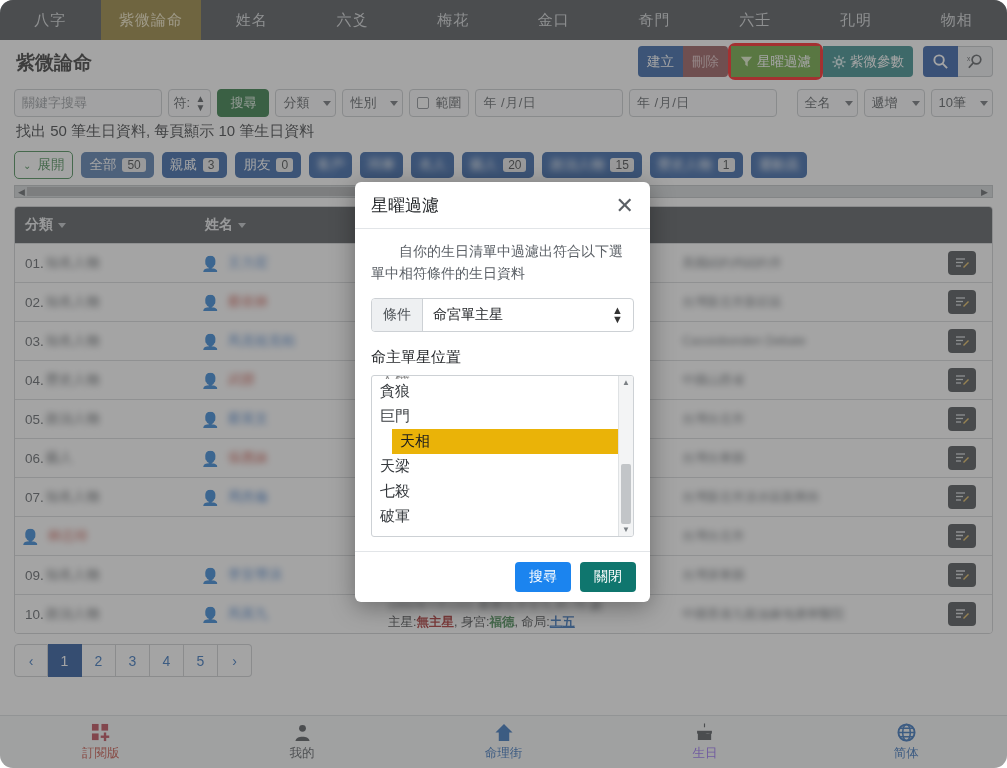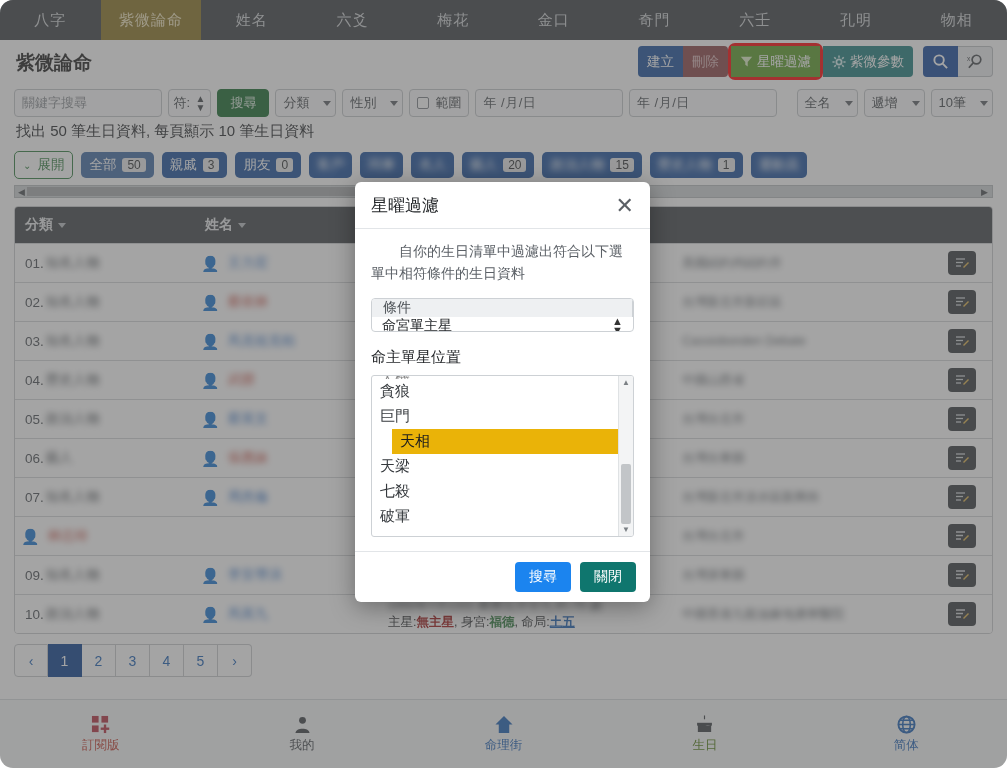--- a/index.html
+++ b/index.html
@@ -231,34 +231,34 @@
     font-size: 14px; color: #1a5fb4;
     background: #fff; cursor:pointer;
   }
   .pg:first-child { border-left: 1px solid #c7cacd; border-radius:4px 0 0 4px; }
   .pg:last-child { border-radius: 0 4px 4px 0; }
   .pg.active { background:#0b3f8f; color:#fff; border-color:#0b3f8f;}
 
   
   .botnav {
     position:absolute; left:0; right:0; bottom:0;
-    height: 69px; background:#f7f8f9;
+    height: 53px; background:#f7f8f9;
     border-top: 1px solid #d8dbdd;
     display:flex;
   }
   .bn {
     flex:1 1 0; display:flex; flex-direction:column;
     align-items:center; justify-content:center; gap:3px;
     cursor:pointer;
   }
   .bn .lbl { font-size: 12.5px; }
   .bn.sub .lbl { color:#c0392b; }
   .bn.mine .lbl { color:#3a3f44; }
   .bn.street .lbl { color:#1a5fb4; }
-  .bn.bday .lbl { color:#4d7c0f; }
+  .bn.bday .lbl { color:#8b5cf6; }
   .bn.lang .lbl { color:#1a5fb4; }
 
   
   .modal {
     position:absolute; z-index: 60;
     left: 355px; top: 182px;
     width: 295px;
     background:#fff;
     border-radius: 6px;
     box-shadow: 0 5px 24px rgba(0,0,0,.35);
@@ -271,21 +271,21 @@
   }
   .m-title { font-size: 17px; color: #24272a; }
   .m-x {
     font-size: 22px; color:#5b6066; cursor:pointer; line-height:1;
     font-weight: 300;
   }
   .m-body { padding: 12px 16px 14px; }
   .m-desc { font-size: 14px; color:#5b6066; line-height:1.55; text-indent: 28px;}
   .ig {
     display:flex; margin-top: 14px; height: 34px;
-    border:1px solid #cdd1d5; border-radius:4px; overflow:hidden;flex-direction:column;
+    border:1px solid #cdd1d5; border-radius:4px; overflow:hidden;
   }
   .ig .ig-lbl {
     background:#eef0f2; color:#4a4f54;
     display:flex; align-items:center; padding: 0 11px;
     font-size: 14px; border-right:1px solid #cdd1d5;
   }
   .ig .ig-sel {
     flex:1; display:flex; align-items:center; justify-content:space-between;
     padding: 0 10px; font-size: 14px; color:#24272a; cursor:pointer;
   }

